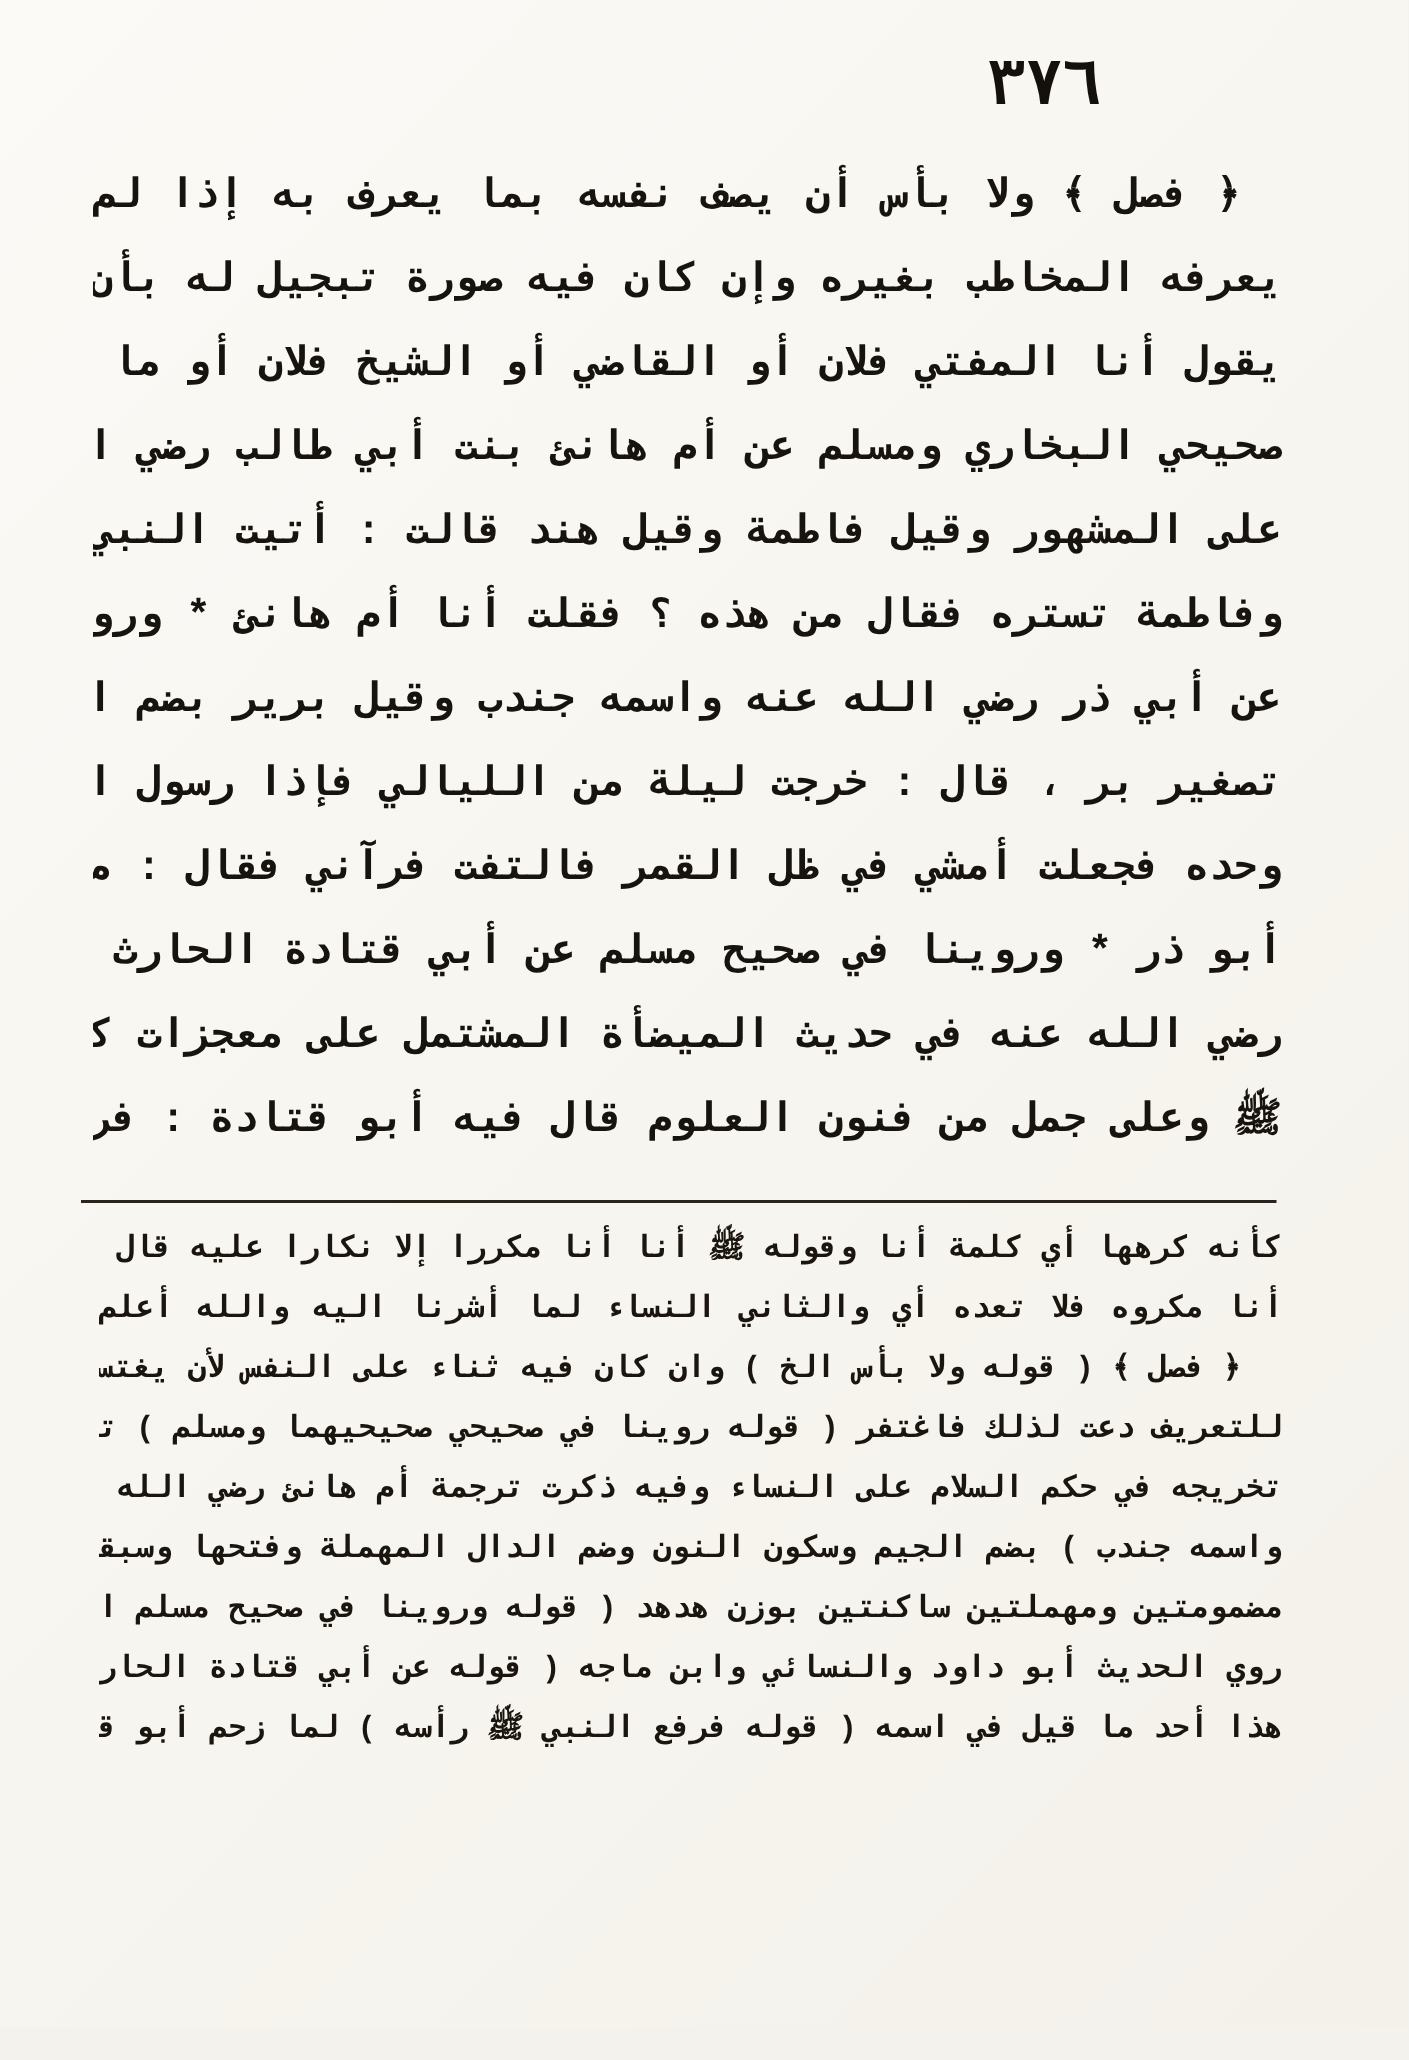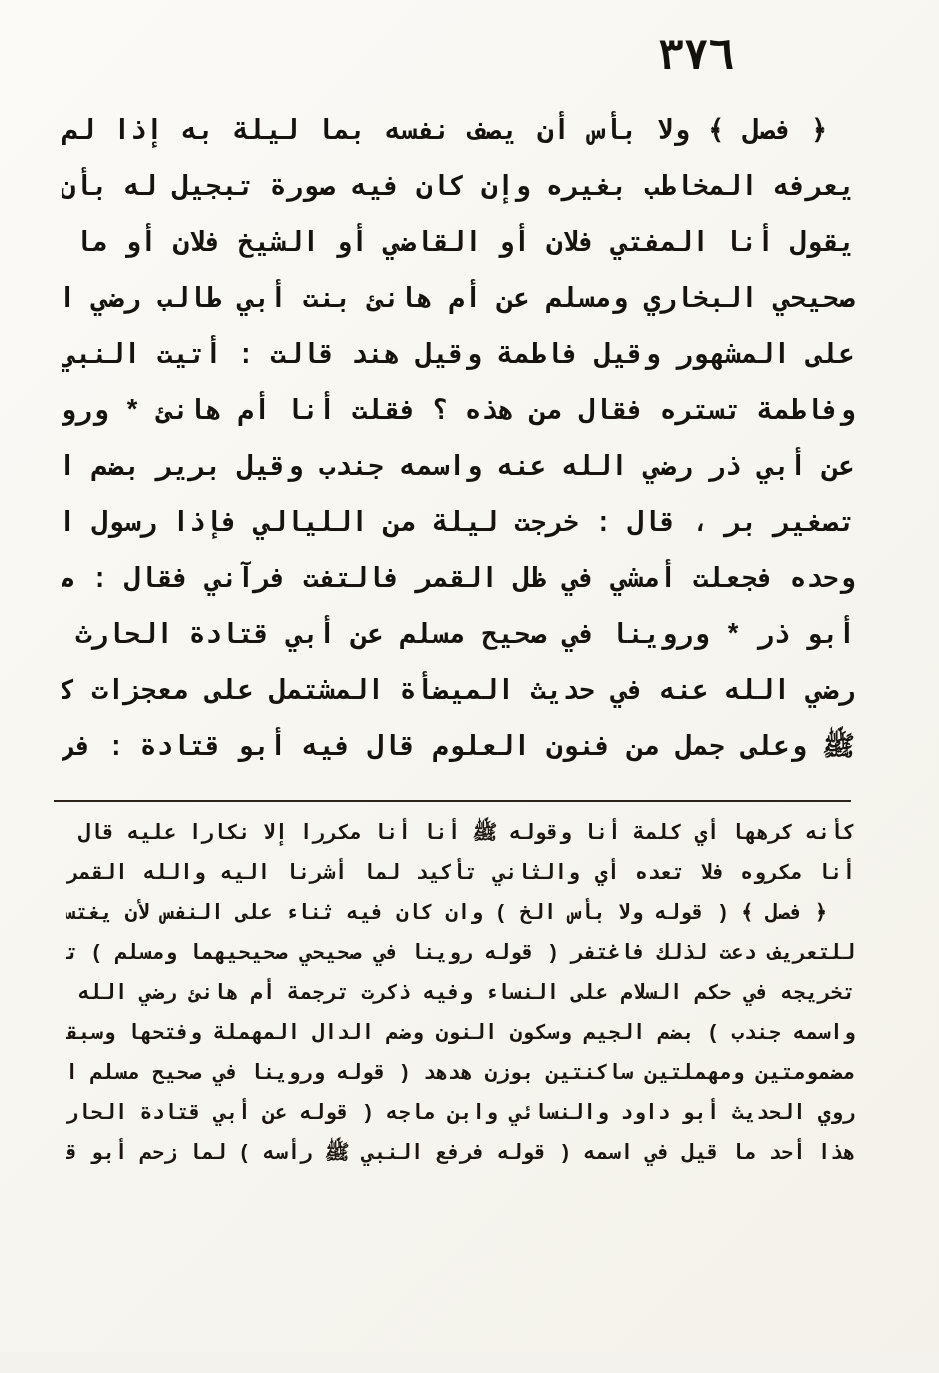--- a/index.html
+++ b/index.html
@@ -91,39 +91,39 @@
   }
 </style>
 </head>
 <body>
 
 <div class="page">
 
   <div class="page-number">٣٧٦</div>
 
   <div class="main-text">
-    <div class="line indent">﴿ فصل ﴾ ولا بأس أن يصف نفسه بما ليلة به إذا لم</div>
+    <div class="line indent">﴿ فصل ﴾ ولا بأس أن يصف نفسه بما يعرف به إذا لم</div>
     <div class="line">يعرفه المخاطب بغيره وإن كان فيه صورة تبجيل له بأن يكني نفسه أو</div>
     <div class="line">يقول أنا المفتي فلان أو القاضي أو الشيخ فلان أو ما أشبه ذلك * روينا في</div>
     <div class="line">صحيحي البخاري ومسلم عن أم هانئ بنت أبي طالب رضي الله عنها واسمها فاختة</div>
     <div class="line">على المشهور وقيل فاطمة وقيل هند قالت : أتيت النبي ﷺ وهو يغتسل</div>
     <div class="line">وفاطمة تستره فقال من هذه ؟ فقلت أنا أم هانئ * وروينا في صحيحيهما</div>
     <div class="line">عن أبي ذر رضي الله عنه واسمه جندب وقيل برير بضم الباء</div>
     <div class="line">تصغير بر ، قال : خرجت ليلة من الليالي فإذا رسول الله ﷺ يمشي</div>
     <div class="line">وحده فجعلت أمشي في ظل القمر فالتفت فرآني فقال : من هذا ؟ فقلت</div>
     <div class="line">أبو ذر * وروينا في صحيح مسلم عن أبي قتادة الحارث بن ربعي</div>
     <div class="line">رضي الله عنه في حديث الميضأة المشتمل على معجزات كثيرة لرسول الله</div>
     <div class="line">ﷺ وعلى جمل من فنون العلوم قال فيه أبو قتادة : فرفع النبي ﷺ رأسه</div>
   </div>
 
   <hr class="separator">
 
   <div class="commentary">
     <div class="line">كأنه كرهها أي كلمة أنا وقوله ﷺ أنا أنا مكررا إلا نكارا عليه قال الطيبي أي قولك</div>
-    <div class="line no-justify">أنا مكروه فلا تعده أي والثاني تأكيد لما أشرنا اليه والله القمر</div>
+    <div class="line no-justify">أنا مكروه فلا تعده أي والثاني النساء لما أشرنا اليه والله أعلم</div>
     <div class="line indent">﴿ فصل ﴾ ( قوله ولا بأس الخ ) وان كان فيه ثناء على النفس لأن يغتسل</div>
     <div class="line">للتعريف دعت لذلك فاغتفر ( قوله روينا في صحيحي صحيحيهما ومسلم ) تقدم</div>
     <div class="line">تخريجه في حكم السلام على النساء وفيه ذكرت ترجمة أم هانئ رضي الله عنها ( قوله</div>
     <div class="line">واسمه جندب ) بضم الجيم وسكون النون وضم الدال المهملة وفتحها وسبقت ترجمته</div>
     <div class="line">مضمومتين ومهملتين ساكنتين بوزن هدهد ( قوله وروينا في صحيح مسلم الخ )</div>
     <div class="line">روي الحديث أبو داود والنسائي وابن ماجه ( قوله عن أبي قتادة الحارث بن ربعي )</div>
     <div class="line">هذا أحد ما قيل في اسمه ( قوله فرفع النبي ﷺ رأسه ) لما زحم أبو قتادة رسول الله</div>
   </div>
 
 </div>

